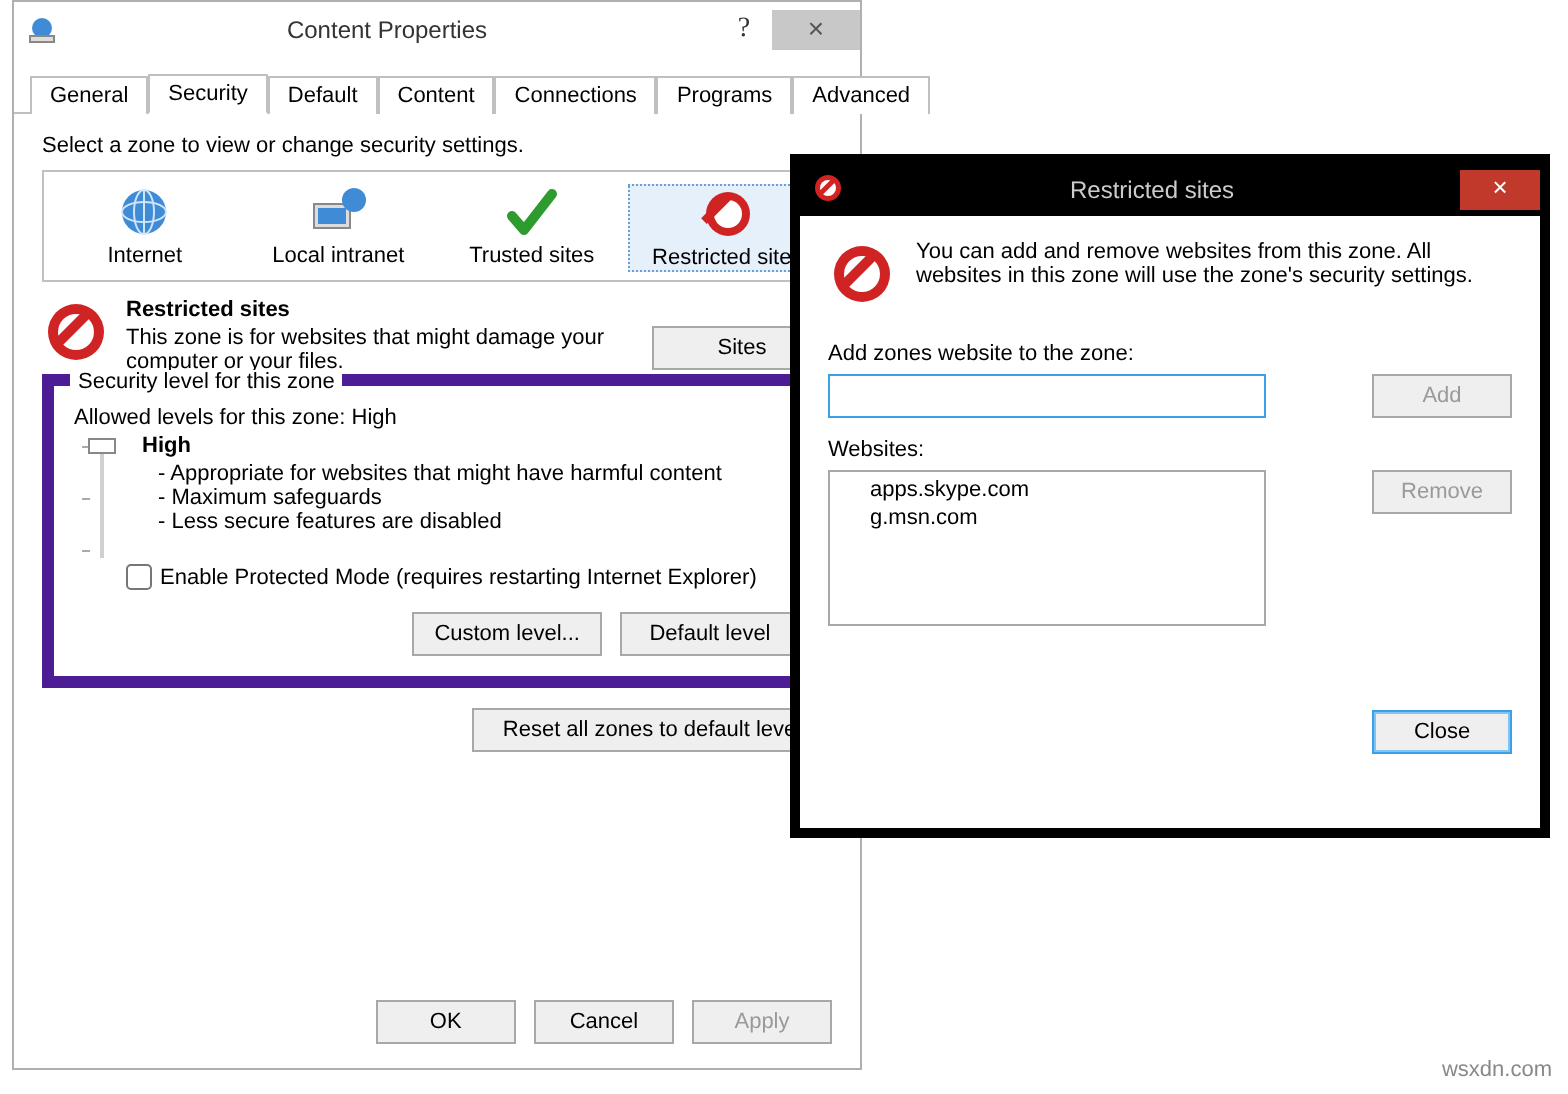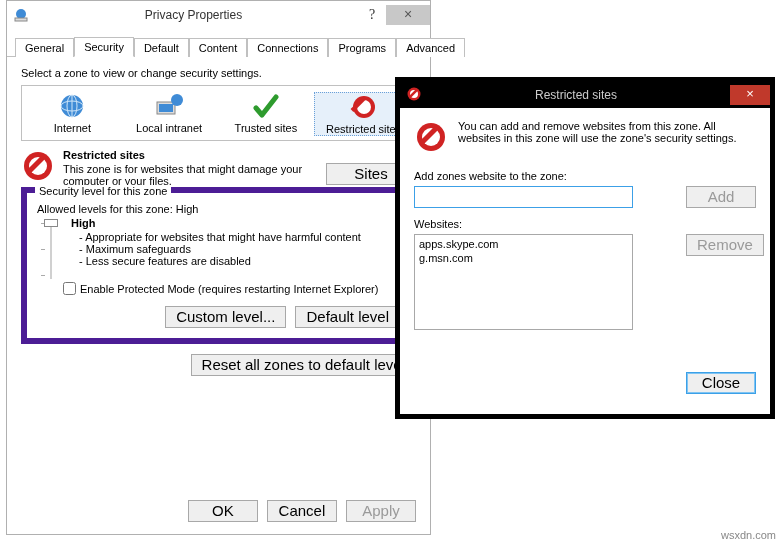--- a/index.html
+++ b/index.html
@@ -117,21 +117,21 @@
   .restricted-block h4 {
     margin: 0 0 2px 0;
     font-size: 11px;
     font-weight: bold;
   }
   .btn {
     min-width: 90px;
     height: 22px;
     border: 1px solid #a8a8a8;
     background: #efefef;
-    font-size: 15px;
+    font-size: 11px;
     padding: 0 10px;
     line-height: 20px;
     text-align: center;
     display: inline-block;
   }
   .btn.disabled { color: #9a9a9a; }
   .btn.default { border: 1px solid #3ca0e7; box-shadow: 0 0 0 1px #7fc4f3 inset; margin-left: 36px; }
 
   .group {
     border: 6px solid #4c1d95;
@@ -257,25 +257,25 @@
     padding: 2px 4px;
     font-size: 11px;
   }
   .rs-btn-col {
     width: 70px;
     margin-left: 12px;
     text-align: center;
   }
   .rs-list {
     flex: 1;
-    height: 96px;
+    height: 78px;
     border: 1px solid #a8a8a8;
     background: #fff;
     font-size: 11px;
-    padding: 2px 4px;
+    padding: 2px 20px;
     overflow: auto;
   }
   .rs-list div { padding: 1px 0; }
 
   .rs-footer {
     text-align: right;
     margin-top: 42px;
   }
 
   .watermark {
@@ -290,21 +290,21 @@
 <body>
 
 <div class="win-ip">
   <div class="ip-titlebar">
   <span class="appicon">
       <svg width="16" height="16">
           <circle cx="8" cy="7" r="5" fill="#3f8bd6"></circle>
           <rect x="2" y="11" width="12" height="3" fill="#ddd" stroke="#888"></rect>
         </svg>
     </span>
-    <span class="title">Privacy Properties</span>
+    <span class="title">Content Properties</span>
     <span class="help">?</span>
     <span class="close">×</span>
   </div>
 
   <div class="tabstrip">
     <div class="tab">General</div>
     <div class="tab active">Security</div>
     <div class="tab">Default</div>
     <div class="tab">Content</div>
     <div class="tab">Connections</div>

